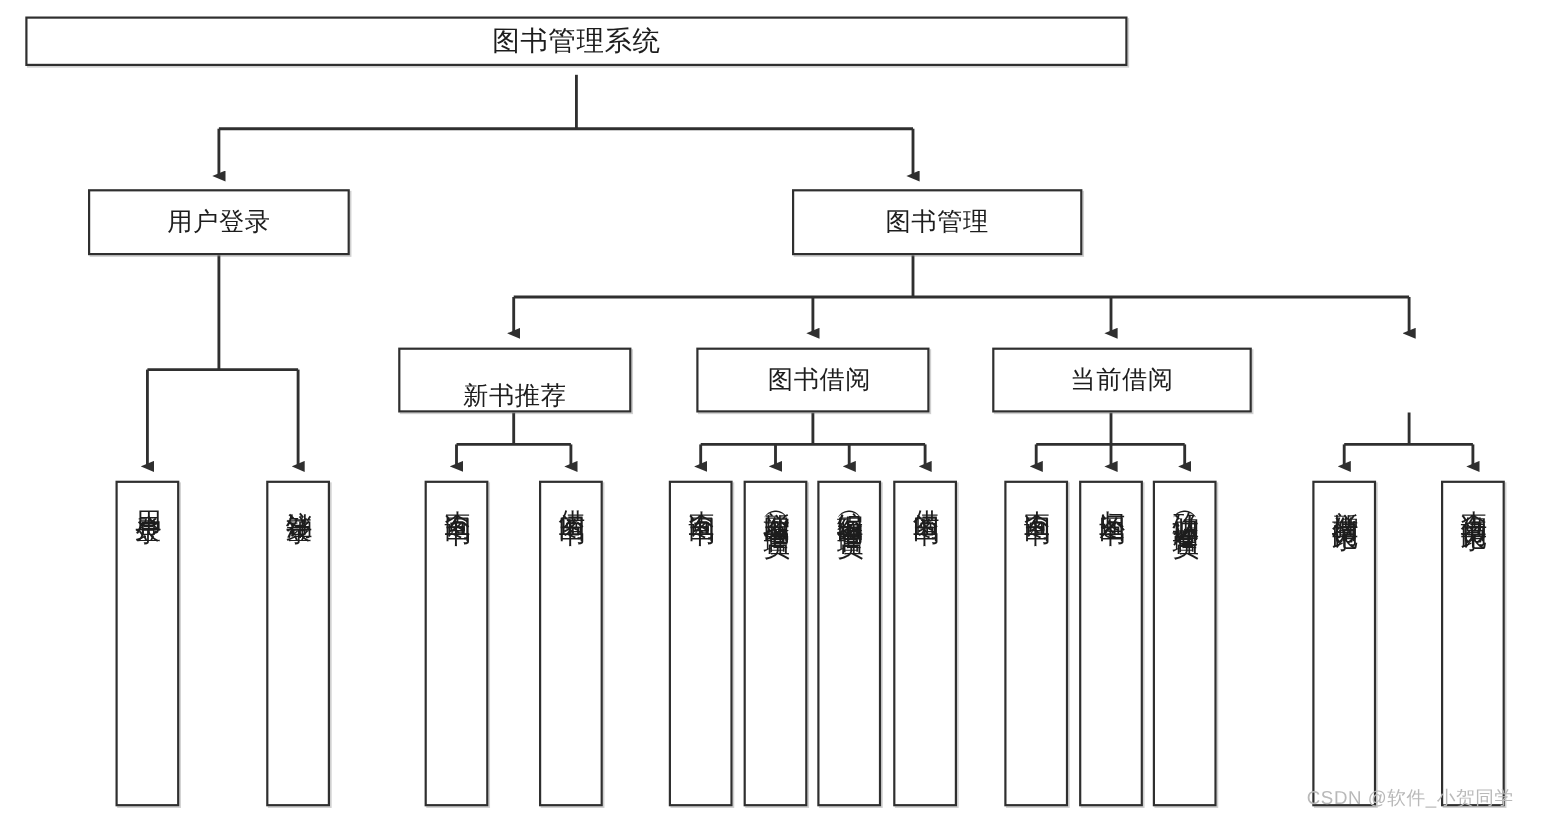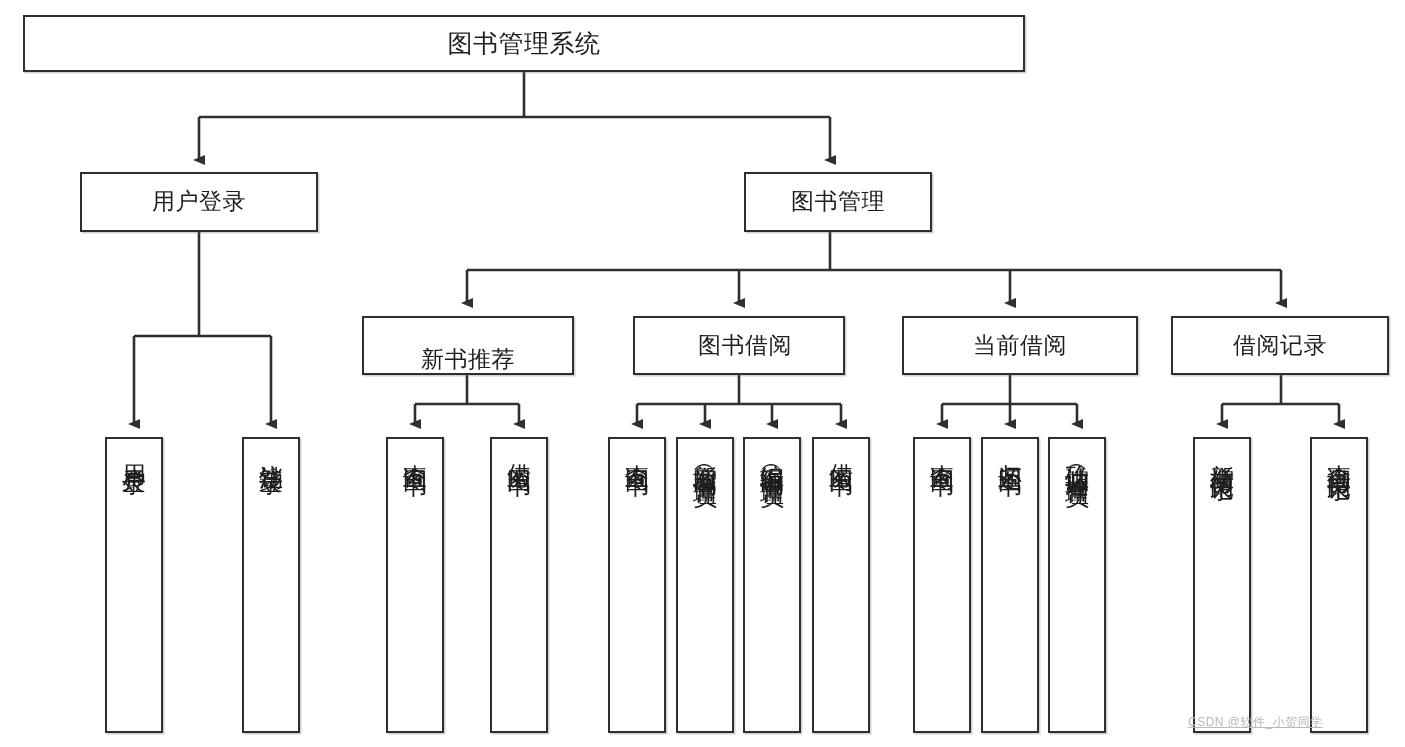--- a/index.html
+++ b/index.html
@@ -57,25 +57,24 @@
     letter-spacing: 3px;
     line-height: 1;
   }
   .node.root .label {
     font-size: 25px;
   }
   #watermark {
     position: absolute;
     left: 1188px;
     top: 714px;
-    font-size: 12px;
+    font-size: 17px;
     color: #b9b9b9;
     white-space: nowrap;
     letter-spacing: 0.5px;
-    text-decoration: underline;
   }
 </style>
 </head>
 <body>
 
 <div id="diagram-root">
 
   <svg class="edges" viewBox="0 0 1405 747">
     <defs>
       <marker id="arrow" markerWidth="12" markerHeight="12" refX="5" refY="6" orient="auto" markerUnits="userSpaceOnUse">
@@ -120,42 +119,39 @@
       <path d="M1010,404 L1010,424" marker-end="url(#arrow)"></path>
       <path d="M1077,404 L1077,424" marker-end="url(#arrow)"></path>
 
       <path d="M1281,375 L1281,404"></path>
       <path d="M1222,404 L1339,404"></path>
       <path d="M1222,404 L1222,424" marker-end="url(#arrow)"></path>
       <path d="M1339,404 L1339,424" marker-end="url(#arrow)"></path>
     </g>
   </svg>
 
-  <div class="node horizontal root" style="left:23px; top:15px; width:1002px; height:57px;">
+  <div class="node horizontal root" style="left:23px; top:15px; width:1002px; height:45px;">
     <span class="label">图书管理系统</span>
   </div>
 
   <div class="node horizontal" style="left:80px; top:172px; width:238px; height:60px;">
     <span class="label">用户登录</span>
   </div>
-  <div class="node horizontal" style="left:744px; top:172px; width:188px; height:60px;">
+  <div class="node horizontal" style="left:720px; top:172px; width:264px; height:60px;">
     <span class="label">图书管理</span>
   </div>
 
   <div class="node horizontal" style="left:362px; top:316px; width:212px; height:59px;align-items:flex-end;">
     <span class="label">新书推荐</span>
   </div>
   <div class="node horizontal" style="left:633px; top:316px; width:212px; height:59px;padding-left:12px;">
     <span class="label">图书借阅</span>
   </div>
   <div class="node horizontal" style="left:902px; top:316px; width:236px; height:59px;">
     <span class="label">当前借阅</span>
-  </div>
-  <div class="node horizontal" style="left:1171px; top:316px; width:218px; height:59px;">
-    <span class="label">借阅记录</span>
   </div>
 
   <div class="node vertical" style="left:105px; top:437px; width:58px; height:296px;">
     <span class="label">用户登录</span>
   </div>
   <div class="node vertical" style="left:242px; top:437px; width:58px; height:296px;">
     <span class="label">注销登录</span>
   </div>
 
   <div class="node vertical" style="left:386px; top:437px; width:58px; height:296px;">

